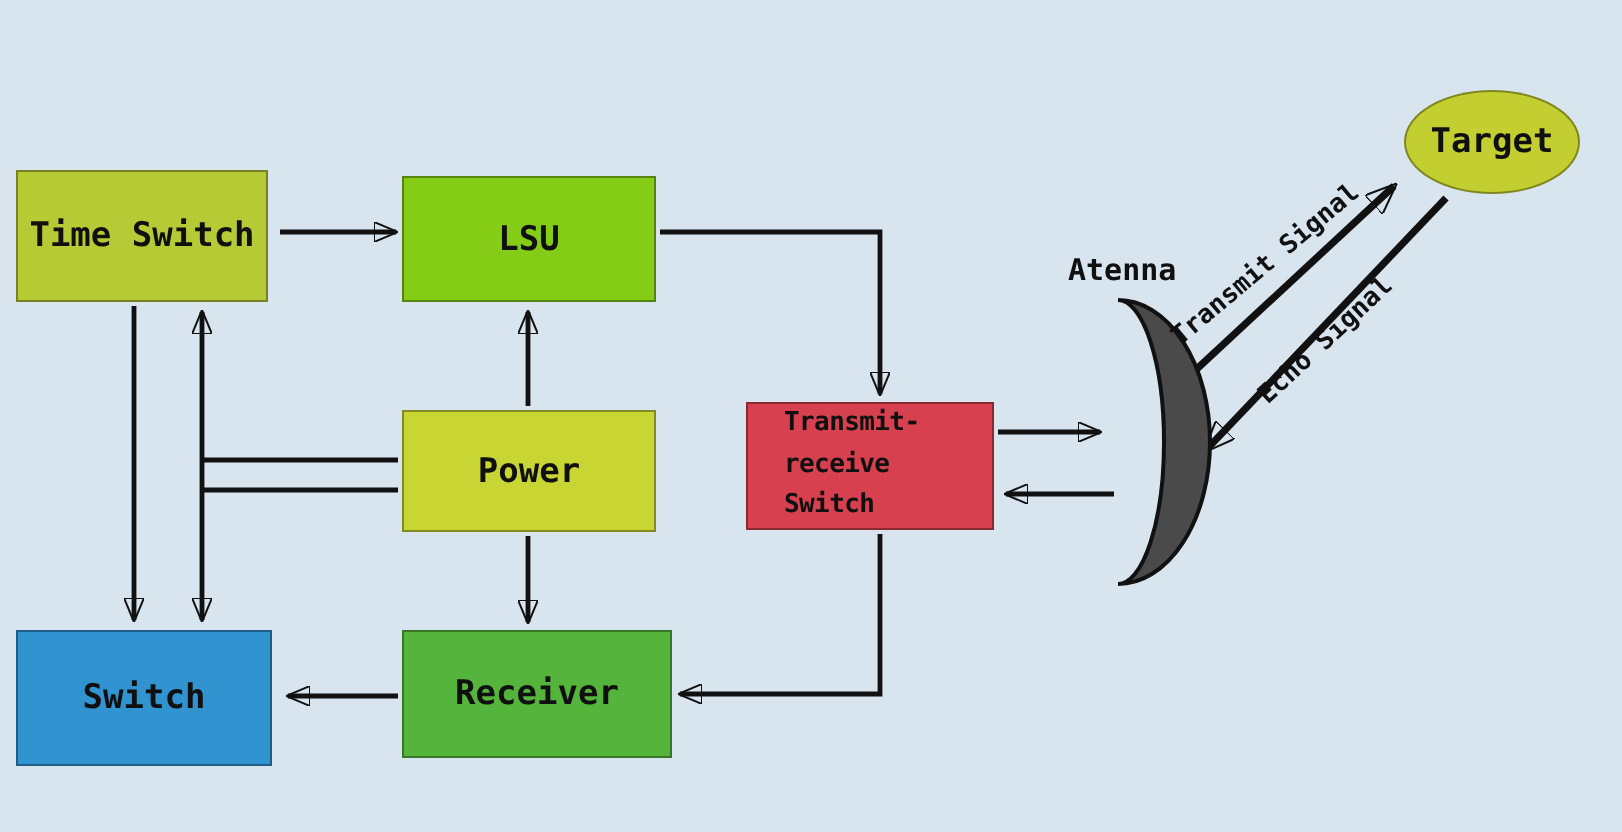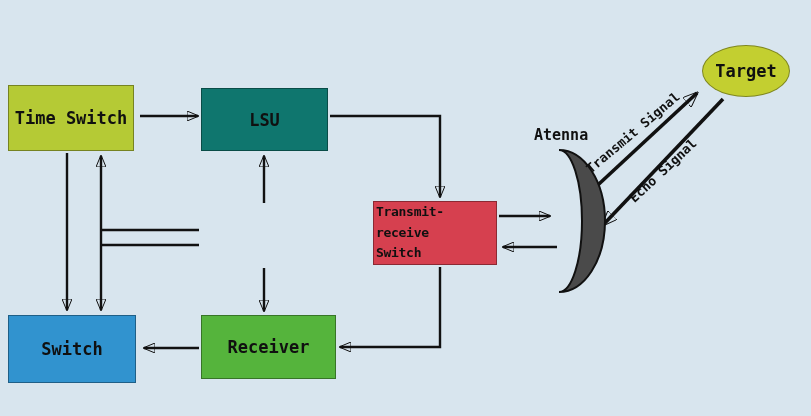--- a/index.html
+++ b/index.html
@@ -30,21 +30,21 @@
     border: 1px solid rgba(0,0,0,0.35);
     box-sizing: border-box;
     text-align: center;
   }
   .box.switch {
     flex-direction: column;
     align-items: flex-start;
     justify-content: center;
     font-size: 13px;
     line-height: 1.6;
-    padding-left: 2px;
+    padding-left: 18px;
     letter-spacing: -0.3px;
     text-align: left;
   }
   .ellipse {
     border-radius: 50%;
     border: 1px solid rgba(0,0,0,0.35);
   }
   .freelabel {
     position: absolute;
     font-weight: bold;
@@ -98,24 +98,27 @@
     <path class="signal" d="M586 196 L697 93" marker-end="url(#arrBig)"></path>
     <path class="signal" d="M723 99 L603 225" marker-end="url(#arrBig)"></path>
 
     <path d="M559 150 A 46 71 0 0 1 559 292 A 23 71 0 0 0 559 150 Z" stroke="#1a1a1a" stroke-width="2" fill="#4a4a4a" style="fill: rgb(74, 74, 74);"></path>
   </svg>
 
   <div class="box" style="left: 8px; top: 85px; width: 126px; height: 66px; background-color: rgb(181, 202, 53);">
     <span>Time Switch</span>
   </div>
 
-  <div class="box" style="left: 201px; top: 88px; width: 127px; height: 63px; background-color: #0f766e;">
+  <div class="box" style="left: 201px; top: 88px; width: 127px; height: 63px; background-color: #84cc16;">
     <span>LSU</span>
   </div>
 
+  <div class="box" style="left: 201px; top: 205px; width: 127px; height: 61px; background-color: rgb(200, 213, 50);">
+    <span>Power</span>
+  </div>
 
   <div class="box switch" style="left: 373px; top: 201px; width: 124px; height: 64px; background-color: rgb(214, 64, 79);">
     <span>Transmit-receive</span>
     <span>Switch</span>
   </div>
 
   <div class="box" style="left: 8px; top: 315px; width: 128px; height: 68px; background-color: rgb(49, 147, 207);">
     <span>Switch</span>
   </div>
 

